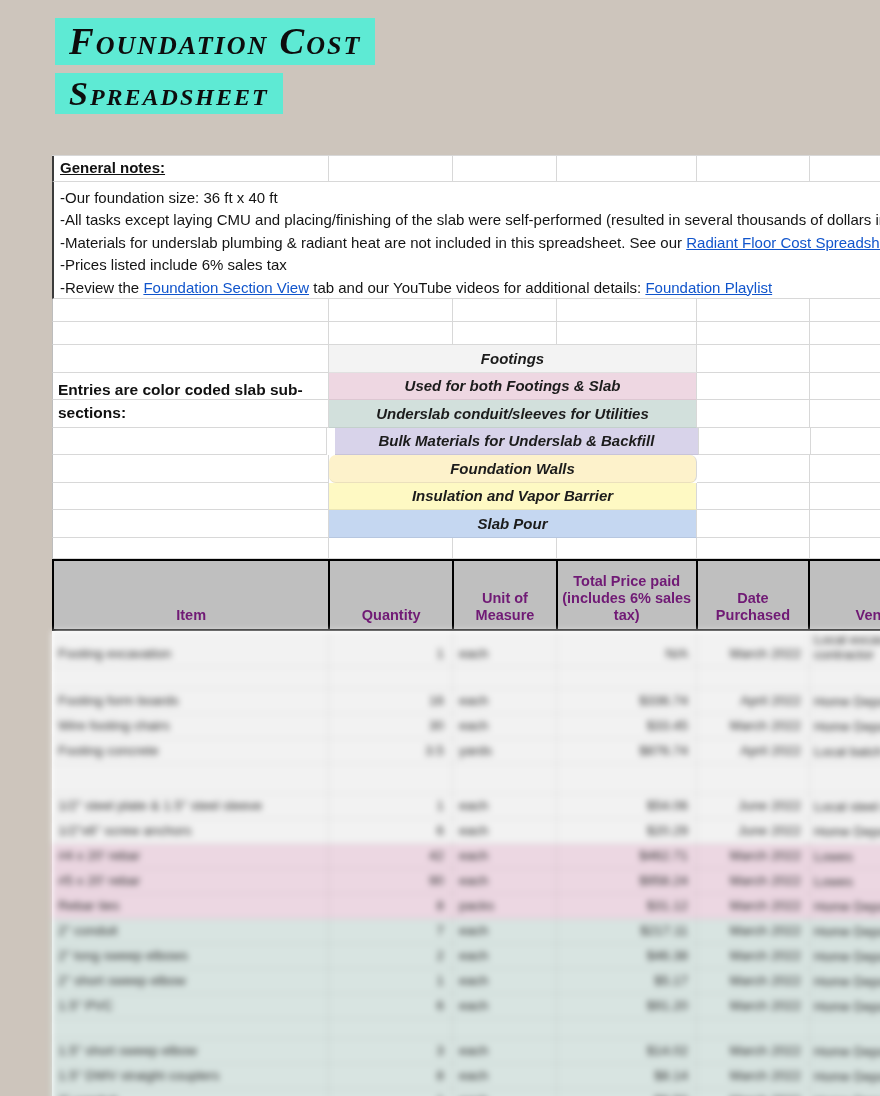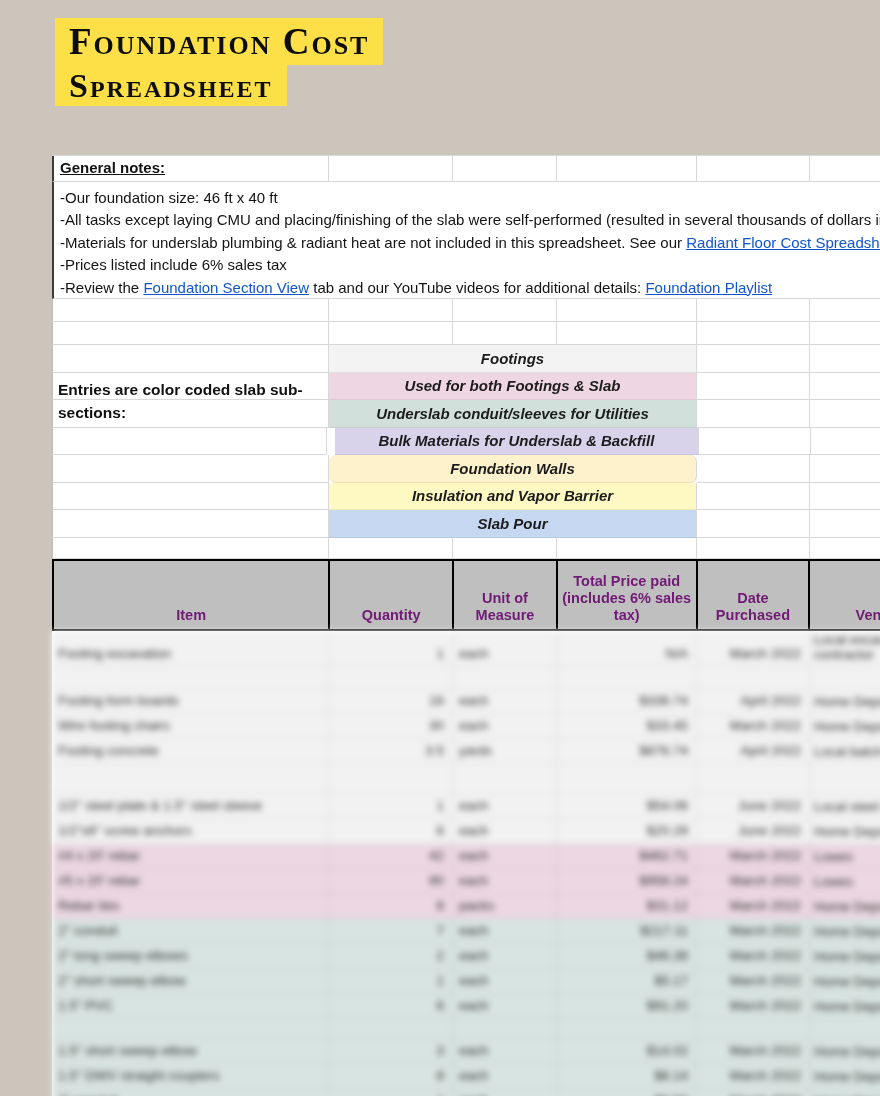--- a/index.html
+++ b/index.html
@@ -8,30 +8,31 @@
     position:relative;
     background:#cdc5bc;
     font-family:"Liberation Sans", sans-serif;
     color:#111;
   }
 
   
   .title-wrap { position:absolute; left:55px; top:18px; }
   .title-line {
     display:table;
-    background:#fde047;
+    background:#5eead4;
     font-family:"Liberation Serif", serif;
     font-variant:small-caps;
     font-weight:bold;
     color:#0d0d0d;
     letter-spacing:2px;
     padding:0 14px;
+    font-style:italic;
   }
   .title-line.l1 { font-size:37px; line-height:47px; }
-  .title-line.l2 { font-size:34px; line-height:41px; margin-top:0; }
+  .title-line.l2 { font-size:34px; line-height:41px; margin-top:8px; }
 
   
   .sheet {
     position:absolute; left:52px; top:155px; width:898px;
     background:#ffffff;
     border-top:1px solid #d8d8d8;
     font-size:15px;
   }
   .srow { display:flex; width:898px; }
   .cell { border-right:1px solid #d8d8d8; border-bottom:1px solid #d8d8d8; height:100%; }
@@ -115,21 +116,21 @@
     <div class="cell c1">General notes:</div>
     <div class="cell c2"></div>
     <div class="cell c3"></div>
     <div class="cell c4"></div>
     <div class="cell c5"></div>
     <div class="cell c6"></div>
   </div>
 
   <div class="notes-block">
     <div>
-        <div class="note-line"><span>-Our foundation size: 46 ft x 40 ft</span></div>
+        <div class="note-line"><span>-Our foundation size: 36 ft x 40 ft</span></div>
         <div class="note-line"><span>-All tasks except laying CMU and placing/finishing of the slab were self-performed (resulted in several thousands of dollars in savings)</span></div>
         <div class="note-line"><span>-Materials for underslab plumbing &amp; radiant heat are not included in this spreadsheet. See our </span><a class="note-link" href="#">Radiant Floor Cost Spreadsheet</a></div>
         <div class="note-line"><span>-Prices listed include 6% sales tax</span></div>
         <div class="note-line"><span>-Review the </span><a class="note-link" href="#">Foundation Section View</a><span> tab and our YouTube videos for additional details:  </span><a class="note-link" href="#">Foundation Playlist</a></div>
       </div>
   </div>
 
   <div class="srow empty-row">
     <div class="cell c1"></div>
       <div class="cell c2"></div>

